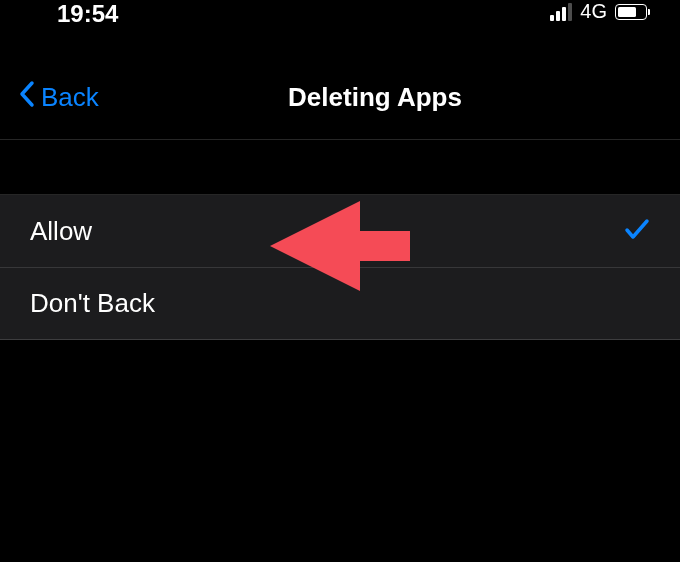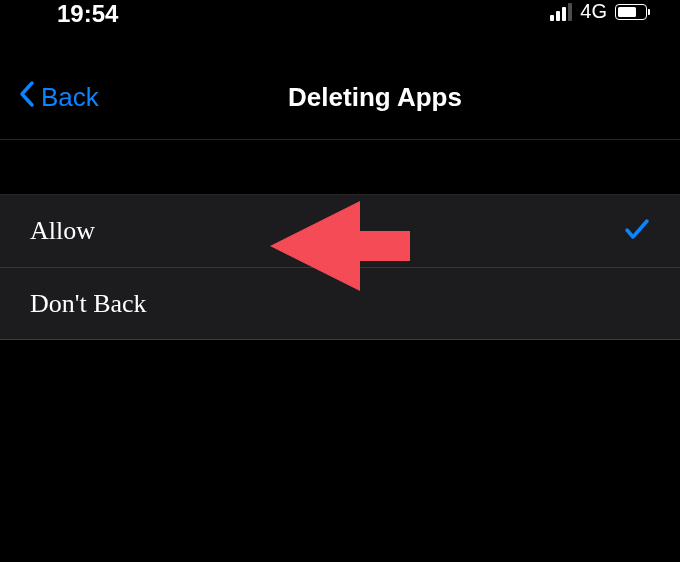--- a/index.html
+++ b/index.html
@@ -114,21 +114,20 @@
     .list {
       background: #1c1c1e;
     }
     .list-item {
       display: flex;
       justify-content: space-between;
       align-items: center;
       padding: 0 30px;
       height: 72px;
       cursor: pointer;
-      font-family: Liberation Serif, serif;
     }
     .list-item + .list-item {
       border-top: 1px solid rgba(255,255,255,0.12);
     }
     .item-label {
       font-size: 26px;
       font-weight: 400;
       color: #fff;
     }
     .checkmark {

